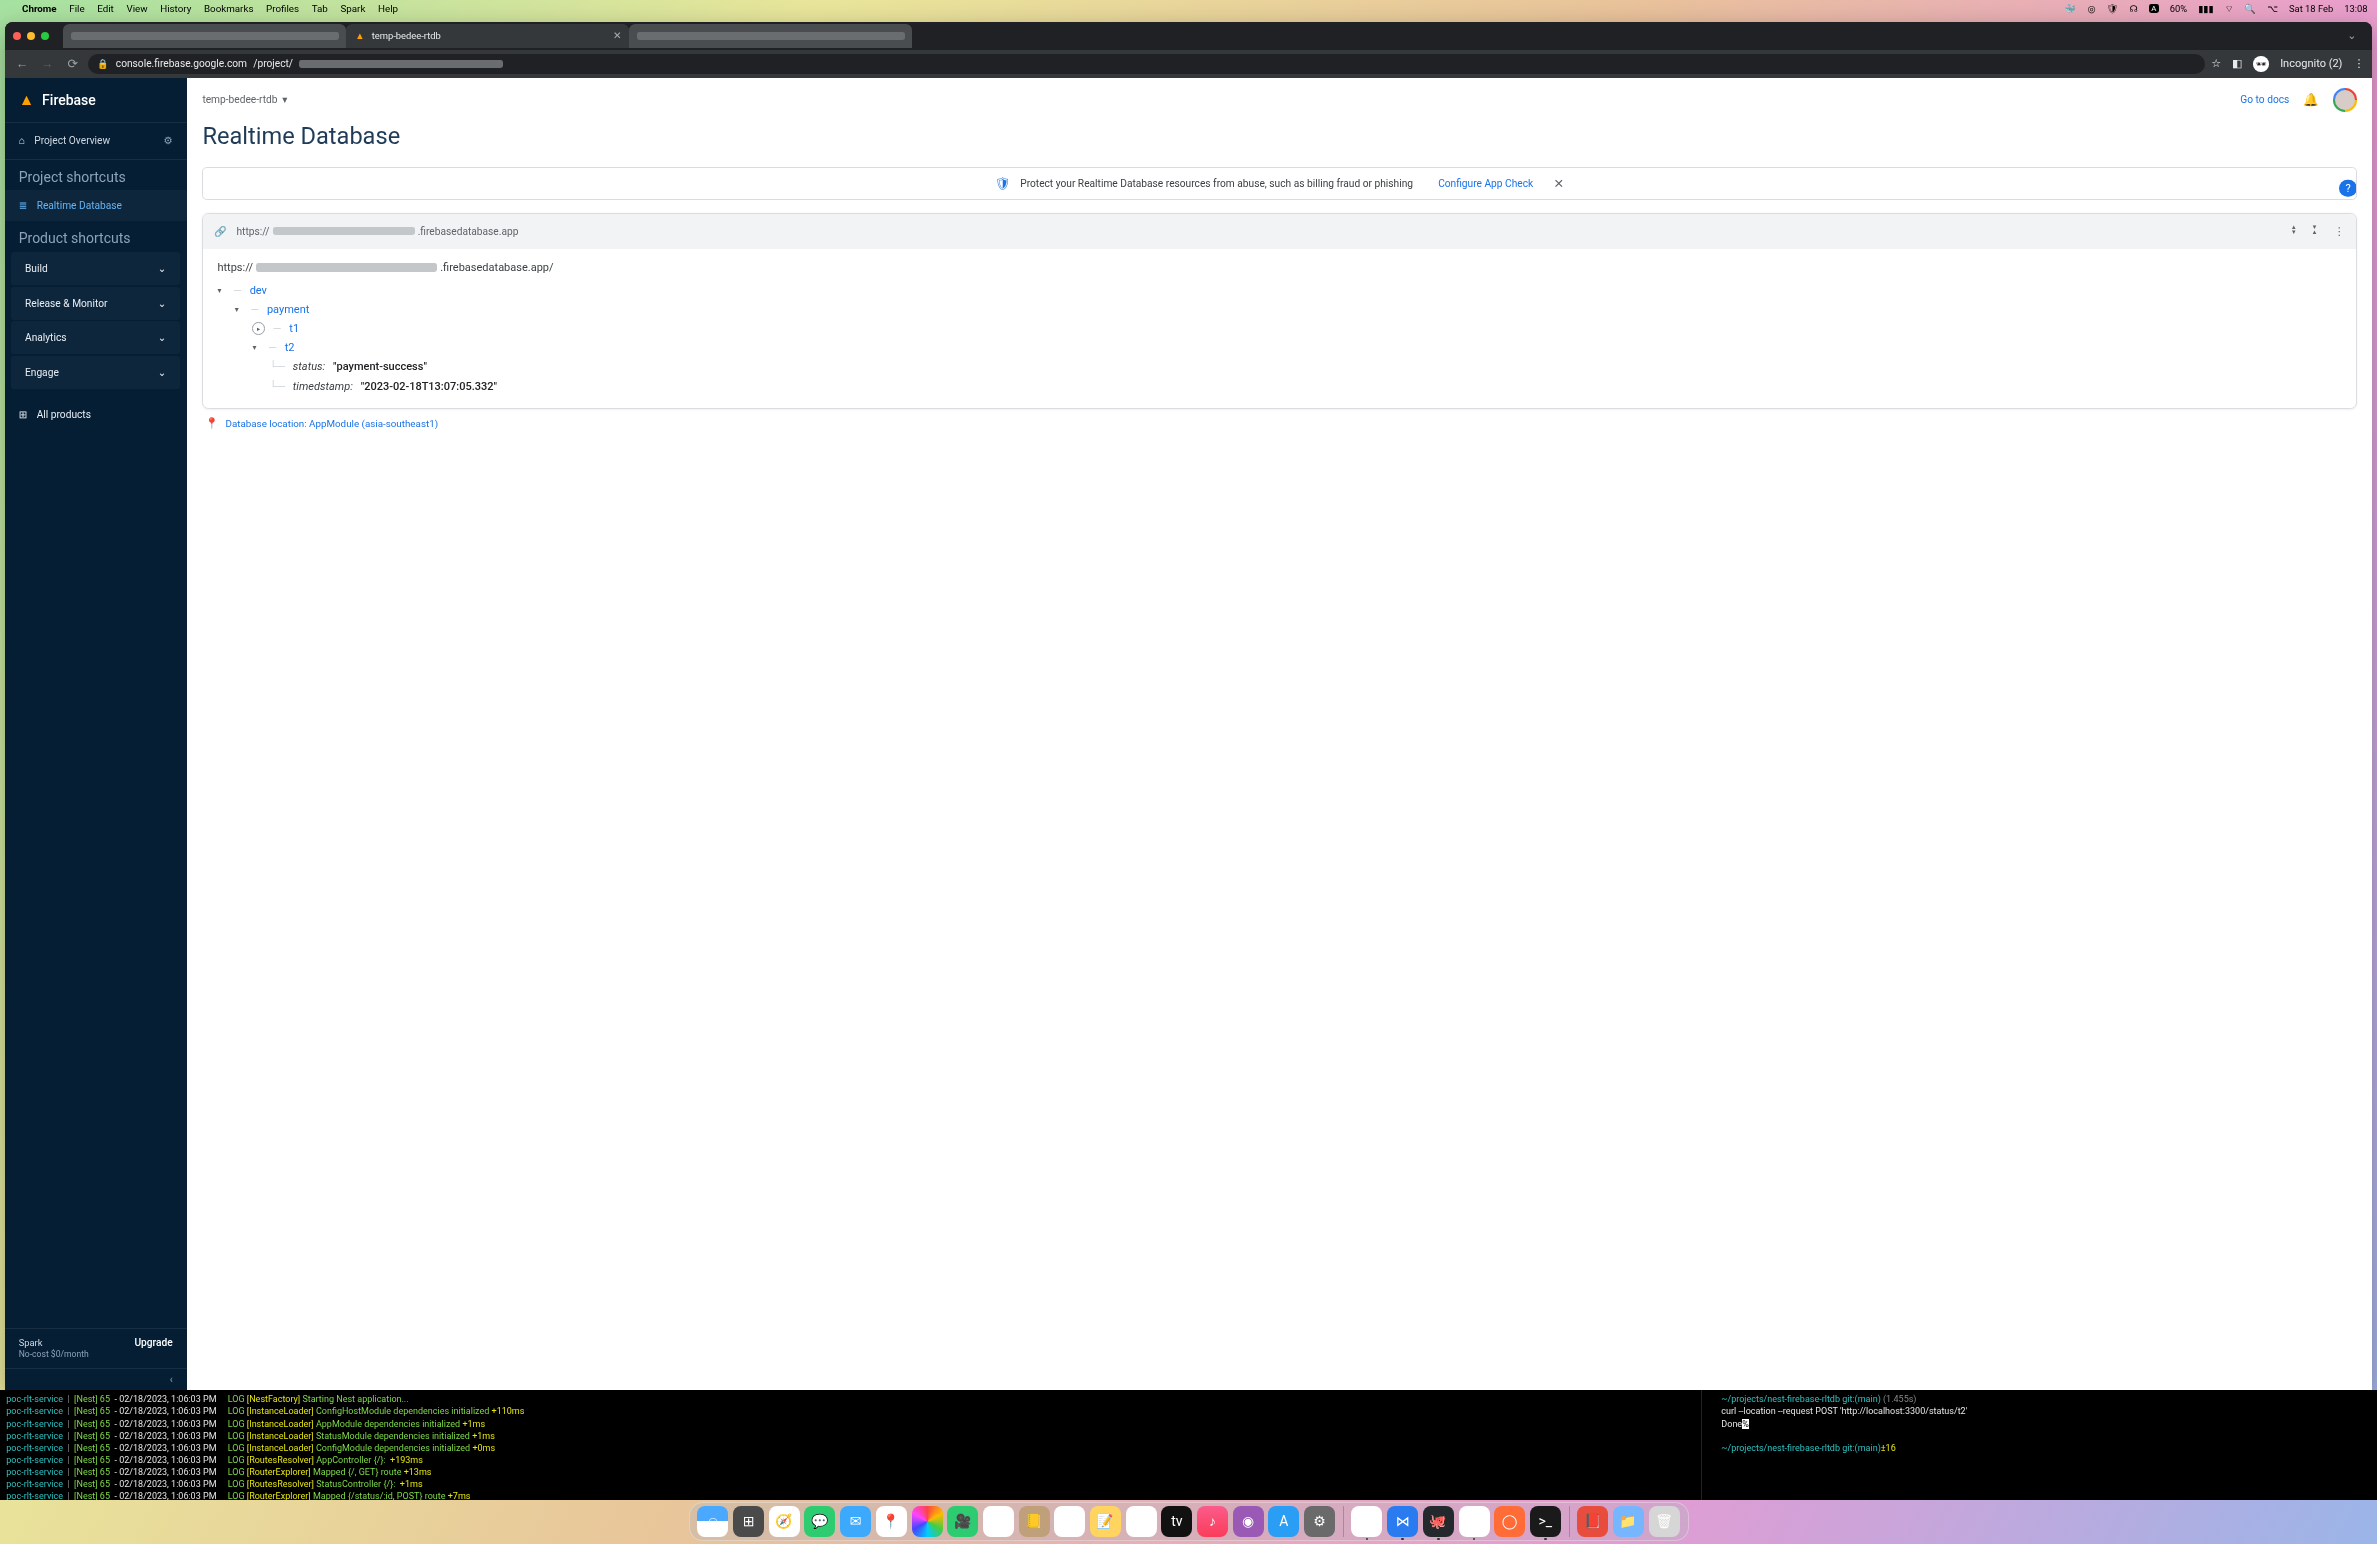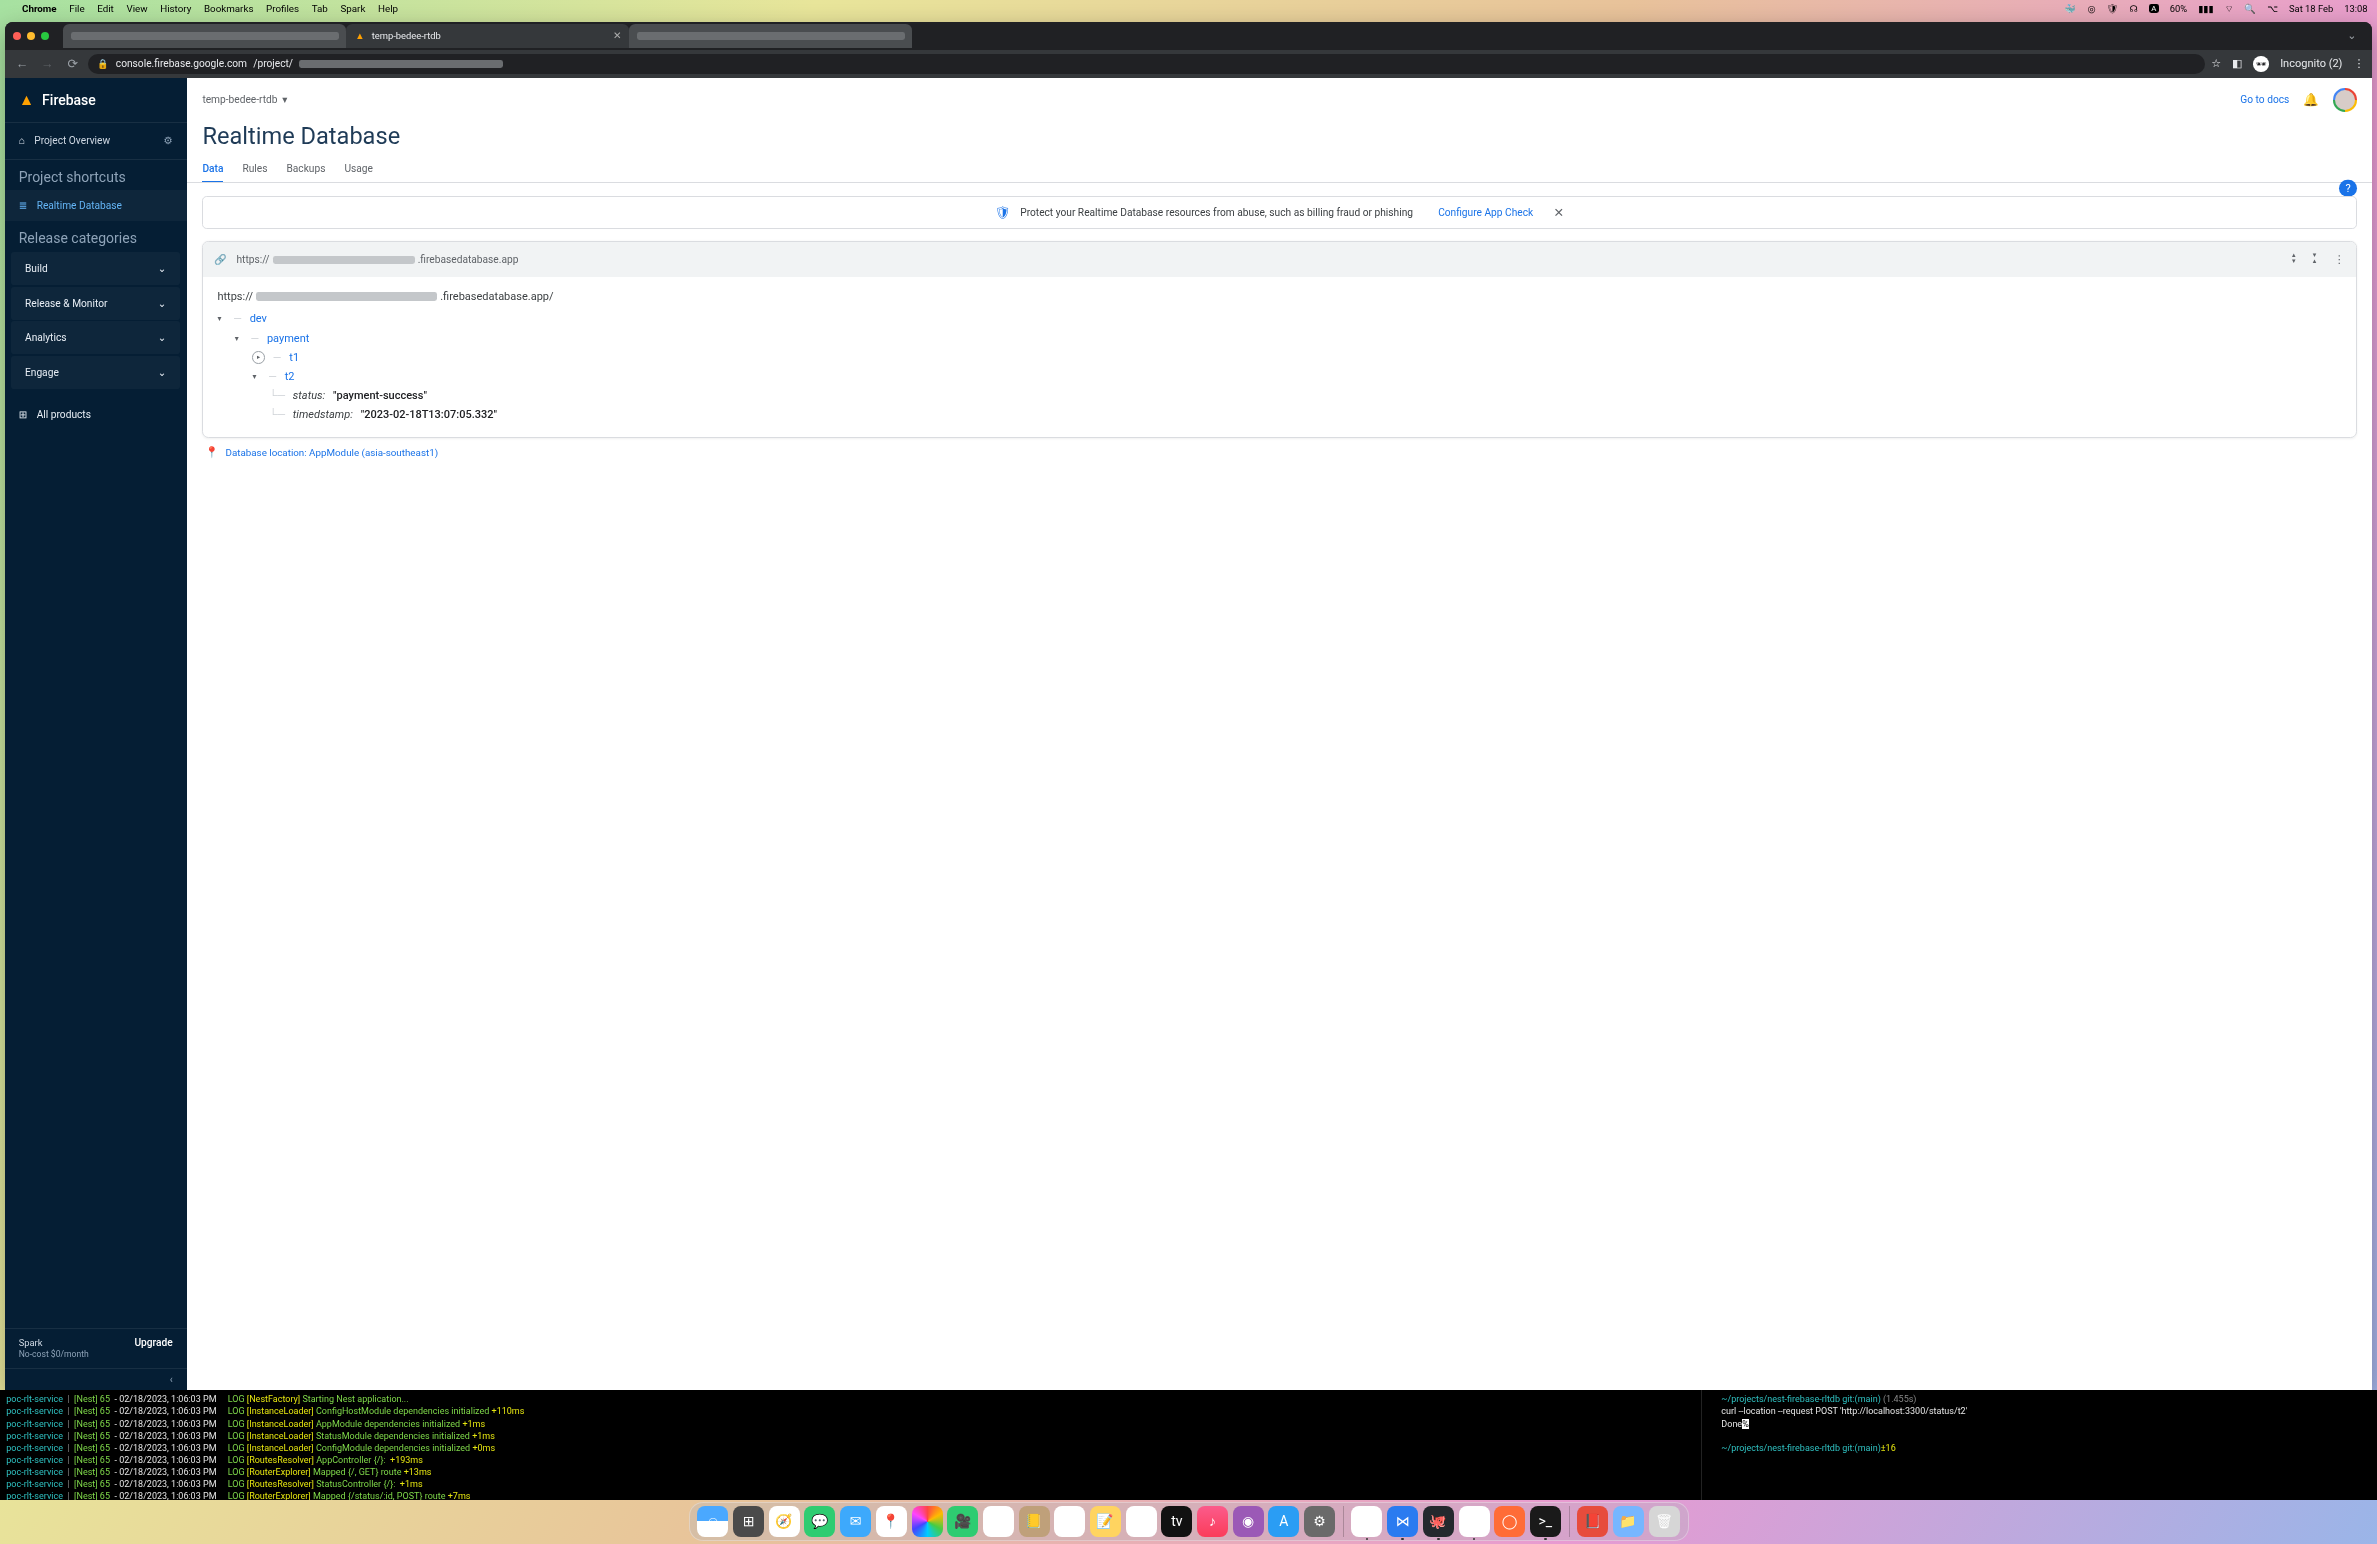--- a/index.html
+++ b/index.html
@@ -308,21 +308,21 @@
       <div class="fb-overview">
         <span>⌂</span>
         <span>Project Overview</span>
         <span class="gear">⚙</span>
       </div>
       <div class="fb-section-label">Project shortcuts</div>
       <div class="fb-shortcut">
         <span class="dbicon">≣</span>
         <span>Realtime Database</span>
       </div>
-      <div class="fb-section-label">Release categories</div>
+      <div class="fb-section-label">Product shortcuts</div>
       <div class="fb-cat">
           <span>Build</span>
           <span>⌄</span>
         </div>
       <div class="fb-cat">
           <span>Release &amp; Monitor</span>
           <span>⌄</span>
         </div>
       <div class="fb-cat">
           <span>Analytics</span>
@@ -360,26 +360,20 @@
               <div class="avatar-inner"></div>
             </div>
         </div>
       </div>
 
       <div style="position:relative;">
         <div class="fb-title">Realtime Database</div>
         <div class="help-circle">?</div>
       </div>
 
-      <div class="fb-tabs">
-        <div class="fb-tab active">Data</div>
-        <div class="fb-tab">Rules</div>
-        <div class="fb-tab">Backups</div>
-        <div class="fb-tab">Usage</div>
-      </div>
 
       <div class="fb-content">
         <div class="banner">
           <span class="shield">🛡</span>
           <span>Protect your Realtime Database resources from abuse, such as billing fraud or phishing</span>
           <span class="configure">Configure App Check</span>
           <span class="dismiss">✕</span>
         </div>
 
         <div class="db-card">

